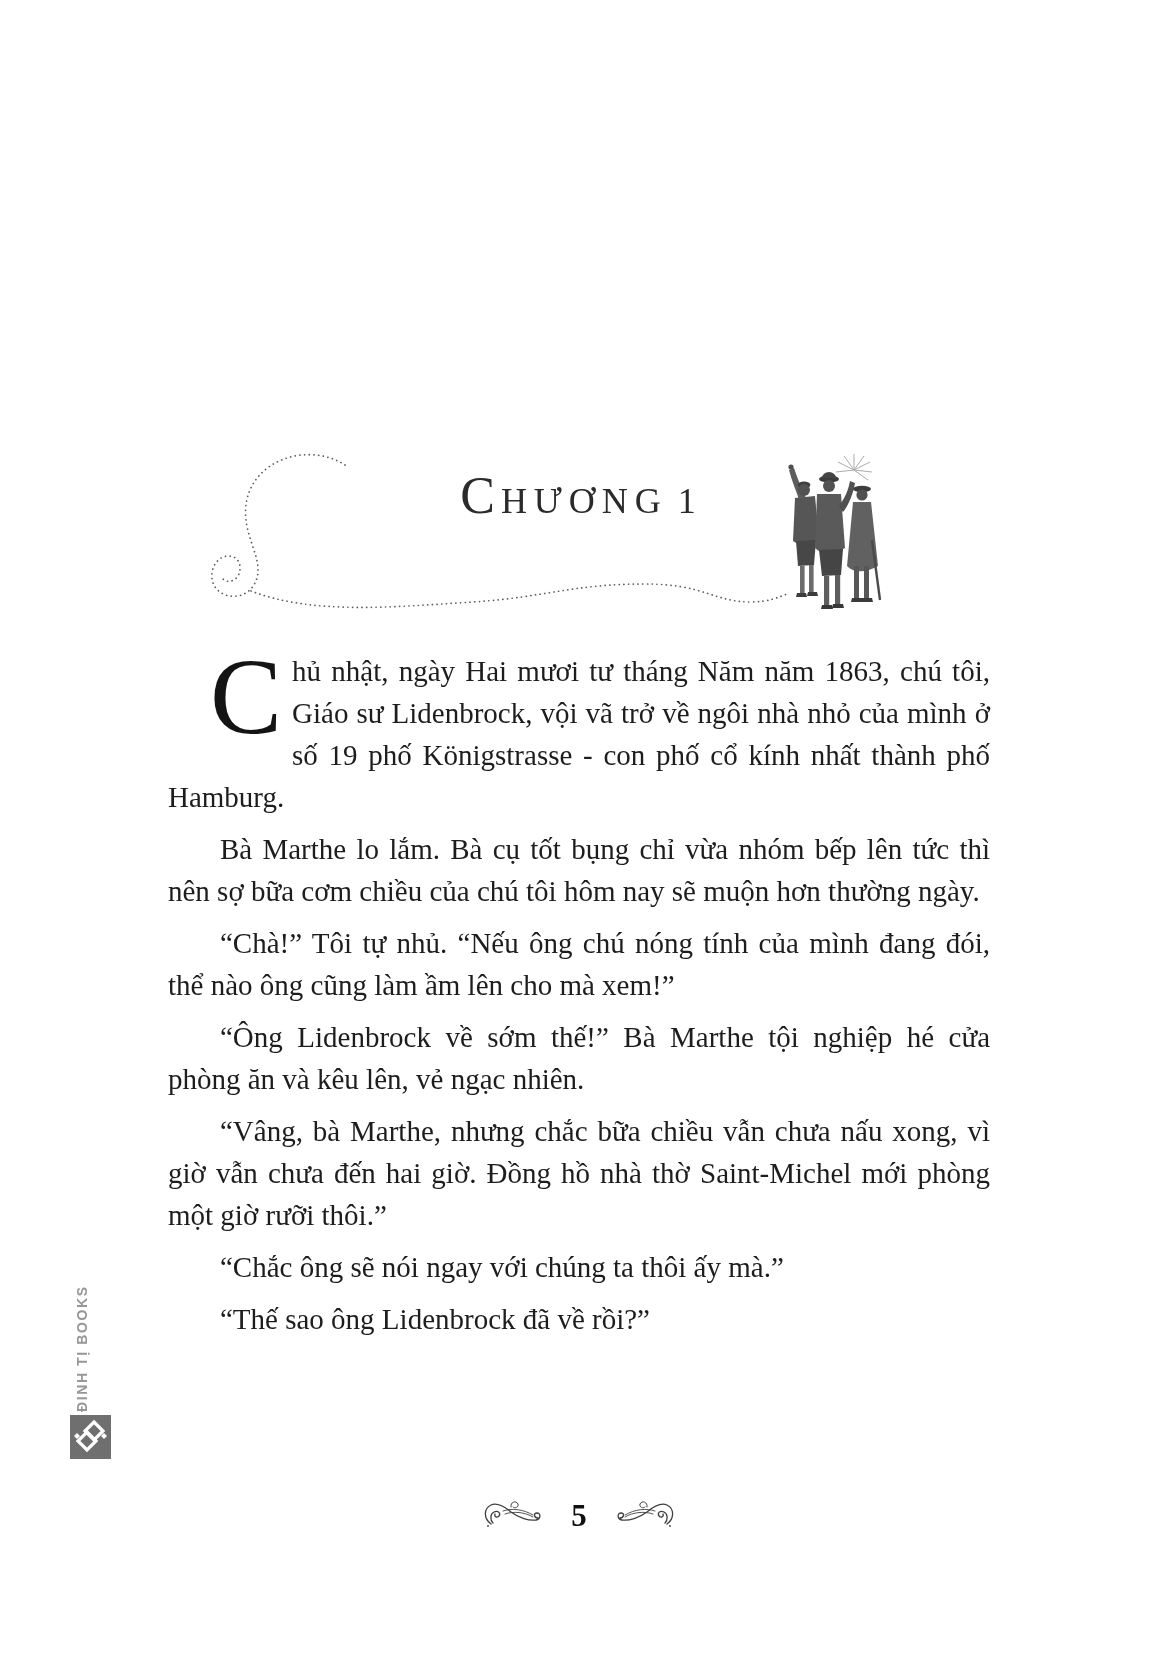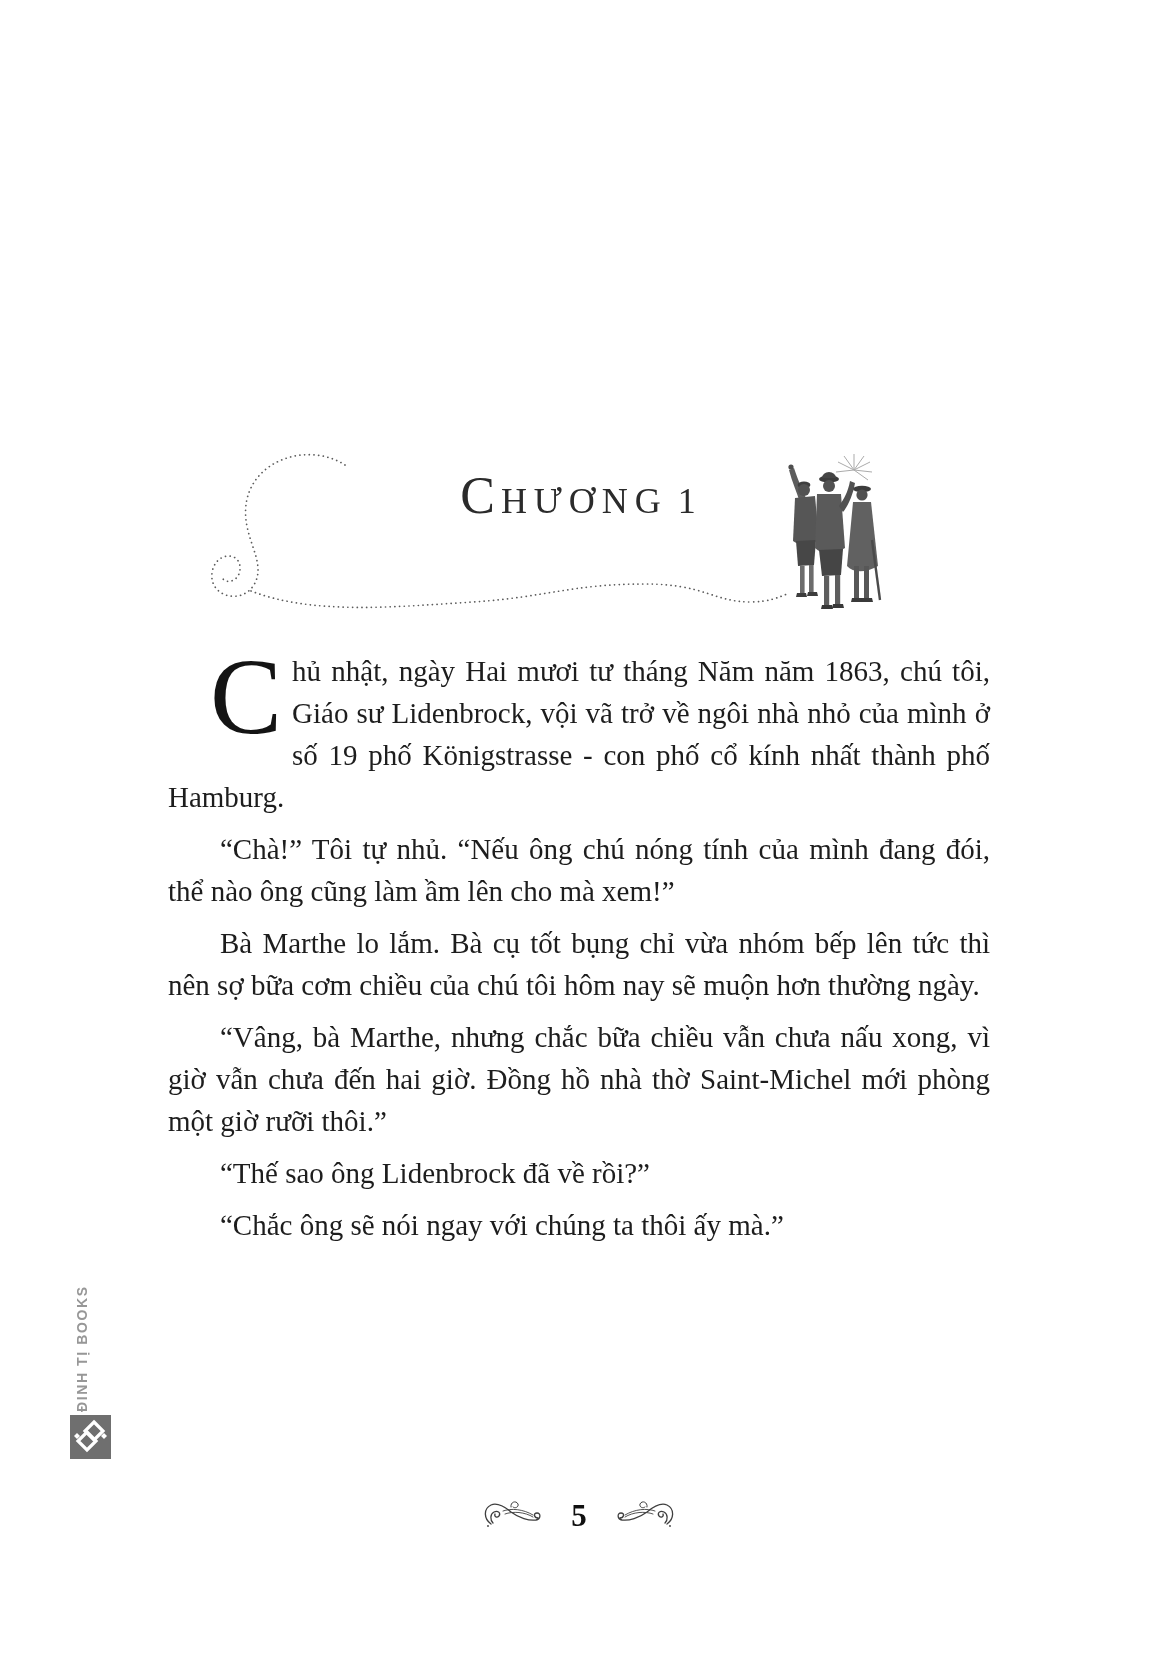--- a/index.html
+++ b/index.html
@@ -119,25 +119,26 @@
       <rect x="100" y="118" width="5" height="32" fill="#575757"></rect>
       <path d="M88,150 l10,0 l1,4 l-12,0 Z" fill="#3a3a3a"></path>
       <path d="M98,150 l10,0 l1,4 l-12,0 Z" fill="#3a3a3a"></path>
     </g>
   </svg>
 
   <div class="body-text">
     <p>
       <span class="drop-cap">C</span><span>hủ nhật, ngày Hai mươi tư tháng Năm năm 1863, chú tôi, Giáo sư Lidenbrock, vội vã trở về ngôi nhà nhỏ của mình ở số 19 phố Königstrasse - con phố cổ kính nhất thành phố Hamburg.</span>
     </p>
+    <p class="indent">Bà Marthe lo lắm. Bà cụ tốt bụng chỉ vừa nhóm bếp lên tức thì nên sợ bữa cơm chiều của chú tôi hôm nay sẽ muộn hơn thường ngày.</p>
     <p class="indent">“Chà!” Tôi tự nhủ. “Nếu ông chú nóng tính của mình đang đói, thể nào ông cũng làm ầm lên cho mà xem!”</p>
-    <p class="indent">Bà Marthe lo lắm. Bà cụ tốt bụng chỉ vừa nhóm bếp lên tức thì nên sợ bữa cơm chiều của chú tôi hôm nay sẽ muộn hơn thường ngày.</p>
+    <p class="indent">“Ông Lidenbrock về sớm thế!” Bà Marthe tội nghiệp hé cửa phòng ăn và kêu lên, vẻ ngạc nhiên.</p>
     <p class="indent">“Vâng, bà Marthe, nhưng chắc bữa chiều vẫn chưa nấu xong, vì giờ vẫn chưa đến hai giờ. Đồng hồ nhà thờ Saint-Michel mới phòng một giờ rưỡi thôi.”</p>
+    <p class="indent">“Chắc ông sẽ nói ngay với chúng ta thôi ấy mà.”</p>
     <p class="indent">“Thế sao ông Lidenbrock đã về rồi?”</p>
-    <p class="indent">“Chắc ông sẽ nói ngay với chúng ta thôi ấy mà.”</p>
   </div>
 
   <div class="publisher-vertical">ĐINH TỊ BOOKS</div>
 
   <svg class="publisher-logo" width="41" height="46" viewBox="0 0 41 46">
     <rect x="0" y="2" width="41" height="44" fill="#6f6f6f"></rect>
     <g fill="none" stroke="#ffffff" stroke-width="3.2">
       <path d="M24,9 L33,18 L24,27 L15,18 Z"></path>
       <path d="M17,19 L26,28 L17,37 L8,28 Z"></path>
     </g>

